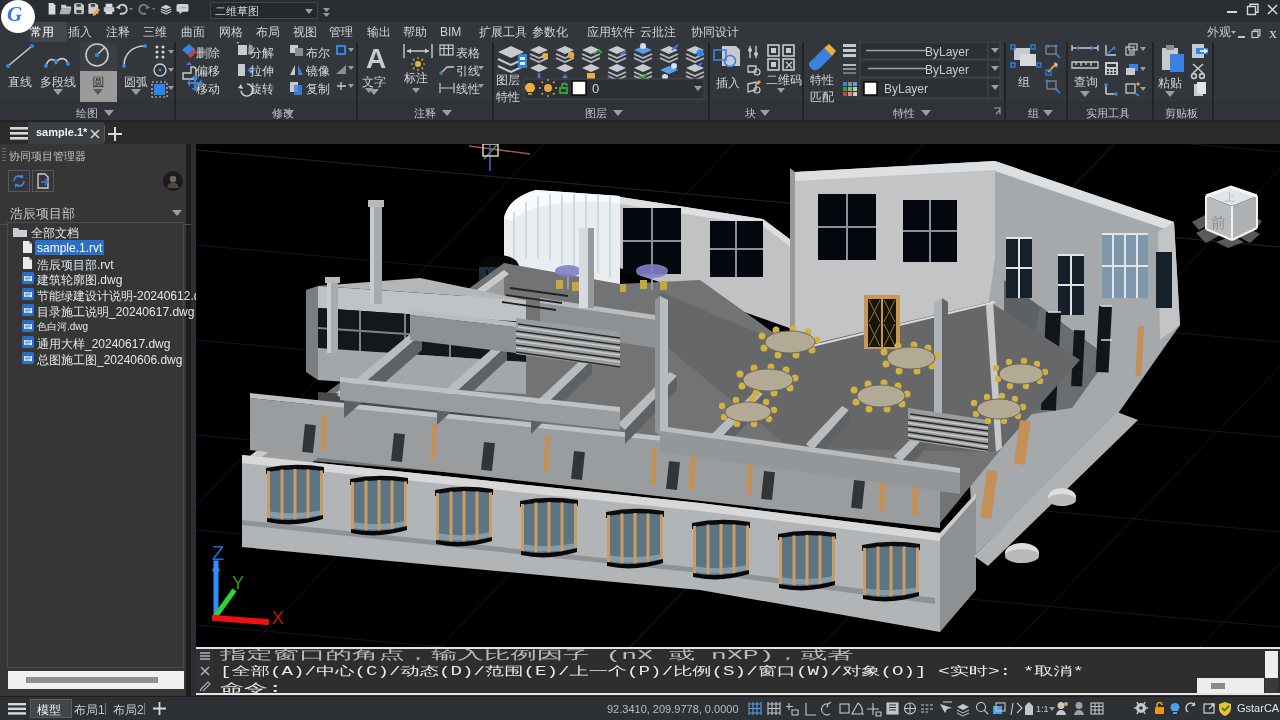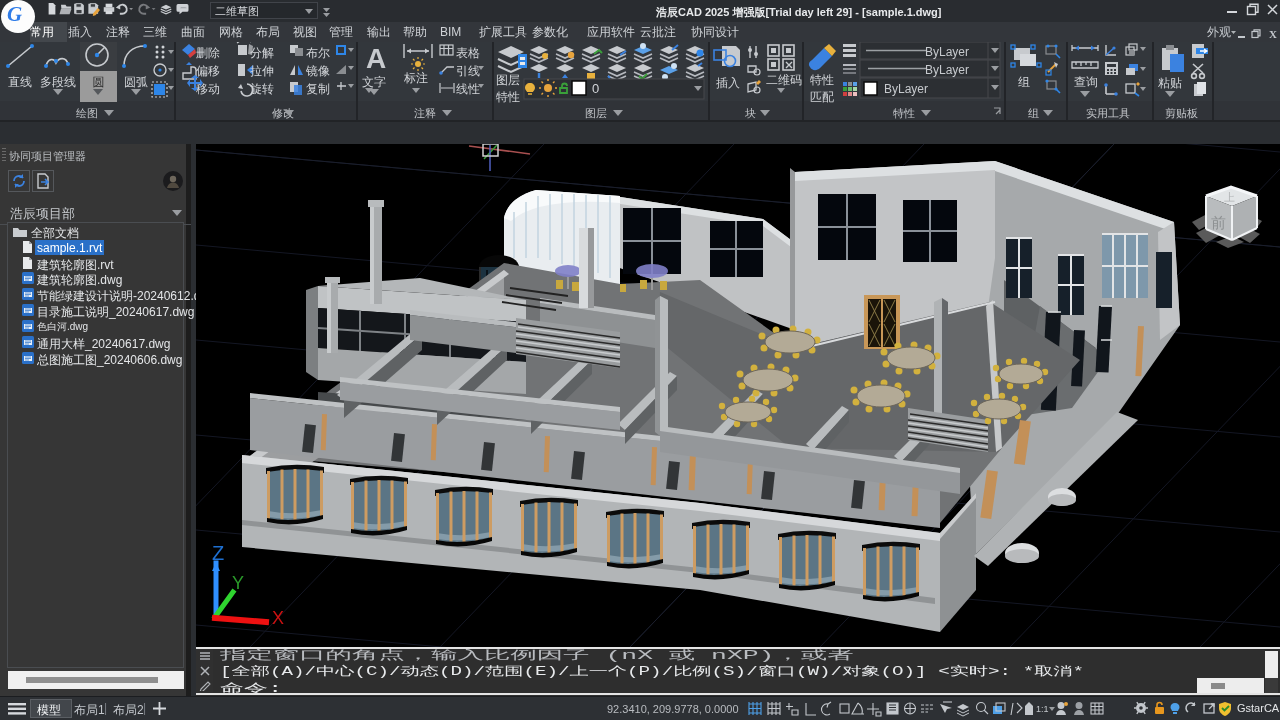--- a/index.html
+++ b/index.html
@@ -70,21 +70,20 @@
         <rect x="179" y="8" width="8" height="1.6" fill="#3a3d41"></rect>
       </g>
     </svg>
     <div class="abs" style="left:210px;top:2px;width:108px;height:17px;background:#25282c;border:1px solid #41444a"></div>
       <div class="txt" style="left:215px;top:4px;font-size:11px;color:#d4d7db">二维草图</div>
     <svg class="abs" style="left:303px;top:7px" width="30" height="10">
         <path d="M2 2l4 5 4-5z" fill="#9a9da1"></path>
         <path d="M20 1l3.5 4 3.5-4z" fill="#9a9da1"></path>
         <path d="M20 6l3.5 4 3.5-4z" fill="#9a9da1"></path>
       </svg>
-    <div class="txt" style="left:656px;top:5px;font-size:11px;color:#e8eaec;font-weight:bold">浩辰CAD 2025 增强版[Trial day left 29] - [sample.1.dwg]</div>
     <svg class="abs" style="left:1224px;top:2px" width="56" height="16" viewBox="0 0 56 16">
       <rect x="3" y="9" width="10" height="2" fill="#d4d7db"></rect>
       <rect x="23.5" y="4.5" width="8" height="8" fill="none" stroke="#d4d7db" stroke-width="1.4"></rect>
       <path d="M26 4.5v-2.2h8v8h-2.3" fill="none" stroke="#d4d7db" stroke-width="1.4"></path>
       <path d="M44 3l9 9m0-9l-9 9" stroke="#d4d7db" stroke-width="1.5"></path>
     </svg>
 
     <div class="abs" style="left:1px;top:0px;width:34px;height:33px;border-radius:50%;background:#fdfdfd;z-index:30"></div>
     <div class="abs" style="left:7px;top:2px;z-index:31;font-size:21px;font-weight:bold;color:#2f7ce8;font-style:italic;font-family:'Liberation Serif',serif">G</div>
   </div>
@@ -547,20 +546,38 @@
       <svg class="abs" style="left:921px;top:68px" width="10" height="7">
         <path d="M0 0l5 6 5-6z" fill="#9a9da1"></path>
       </svg>
     <div class="glabel" style="left:1028px">组</div>
       <svg class="abs" style="left:1043px;top:68px" width="10" height="7">
         <path d="M0 0l5 6 5-6z" fill="#9a9da1"></path>
       </svg>
     <div class="glabel" style="left:1086px">实用工具</div>
     <div class="glabel" style="left:1165px">剪贴板</div>
   </div>
+  <div id="doctabs">
+    <svg class="abs" style="left:10px;top:5px" width="20" height="13">
+        <g fill="#d6d9dd">
+          <rect y="0" width="19" height="2.6"></rect>
+          <rect y="5" width="19" height="2.6"></rect>
+          <rect y="10" width="19" height="2.6"></rect>
+        </g>
+      </svg>
+    <div class="abs" style="left:28px;top:0;width:76px;height:22px;background:#3c3f42"></div>
+    <div class="txt" style="left:36px;top:4px;font-size:11px;font-weight:bold;color:#f0f2f4">sample.1*</div>
+    <svg class="abs" style="left:89px;top:6px" width="12" height="12">
+        <path d="M2 2l8 8M10 2l-8 8" stroke="#d6d9dd" stroke-width="1.6"></path>
+      </svg>
+    <div class="abs" style="left:104px;top:3px;width:1px;height:16px;background:#55585c"></div>
+    <svg class="abs" style="left:108px;top:5px" width="14" height="14">
+        <path d="M7 0v14M0 7h14" stroke="#d6d9dd" stroke-width="2"></path>
+      </svg>
+  </div>
   <div id="lpanel">
     <div class="abs" style="left:2px;top:4px;width:4px;height:14px;background:repeating-linear-gradient(#6a6a6a 0 1px,#363636 1px 3px)"></div>
     <div class="txt" style="left:9px;top:5px;font-size:11px;color:#bcbfc3">协同项目管理器</div>
 
     <div class="abs" style="left:8px;top:26px;width:22px;height:22px;border:1px solid #55585c"></div>
     <svg class="abs" style="left:11px;top:29px" width="16" height="16" viewBox="0 0 16 16">
         <path d="M3 8a5 5 0 015-5 5 5 0 014 2" fill="none" stroke="#3b82e0" stroke-width="1.8"></path>
         <path d="M12 1v4h-4z" fill="#3b82e0"></path>
         <path d="M13 8a5 5 0 01-5 5 5 5 0 01-4-2" fill="none" stroke="#3b82e0" stroke-width="1.8"></path>
         <path d="M4 15v-4h4z" fill="#3b82e0"></path>
@@ -592,21 +609,21 @@
     <div class="abs" style="left:35px;top:96px;width:69px;height:15px;background:#2a70c8"></div>
     <svg class="abs" style="left:23px;top:97px" width="10" height="12">
         <path d="M0 0h6l3 3v9H0z" fill="#e8eaec"></path>
         <path d="M6 0l3 3H6z" fill="#9a9da1"></path>
       </svg>
     <div class="txt" style="left:37px;top:97px;font-size:12px;color:#fff">sample.1.rvt</div>
     <svg class="abs" style="left:23px;top:113px" width="10" height="12">
         <path d="M0 0h6l3 3v9H0z" fill="#e8eaec"></path>
         <path d="M6 0l3 3H6z" fill="#9a9da1"></path>
       </svg>
-    <div class="txt" style="left:37px;top:113px;font-size:12px;color:#e4e6e8">建筑轮廓图.rvt</div>
+    <div class="txt" style="left:37px;top:113px;font-size:12px;color:#e4e6e8">浩辰项目部.rvt</div>
     <svg class="abs" style="left:22px;top:128px" width="12" height="12">
         <rect width="12" height="12" rx="1.5" fill="#2a70c8"></rect>
         <rect x="2" y="4" width="8" height="5" fill="#e8f0f8"></rect>
         <path d="M3 5h6M3 6.5h6M3 8h4" stroke="#2a70c8" stroke-width=".7"></path>
       </svg>
     <div class="txt" style="left:37px;top:128px;font-size:12px;color:#e4e6e8">建筑轮廓图.dwg</div>
     <svg class="abs" style="left:22px;top:144px" width="12" height="12">
         <rect width="12" height="12" rx="1.5" fill="#2a70c8"></rect>
         <rect x="2" y="4" width="8" height="5" fill="#e8f0f8"></rect>
         <path d="M3 5h6M3 6.5h6M3 8h4" stroke="#2a70c8" stroke-width=".7"></path>

